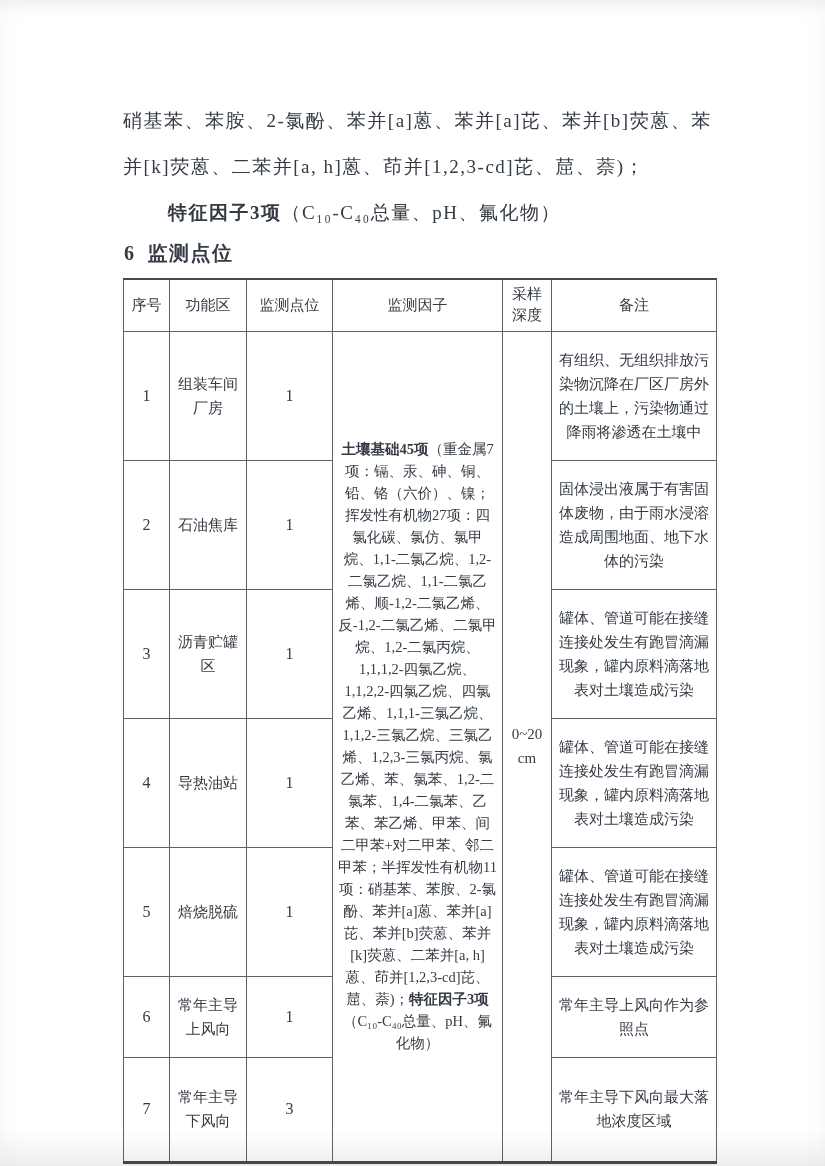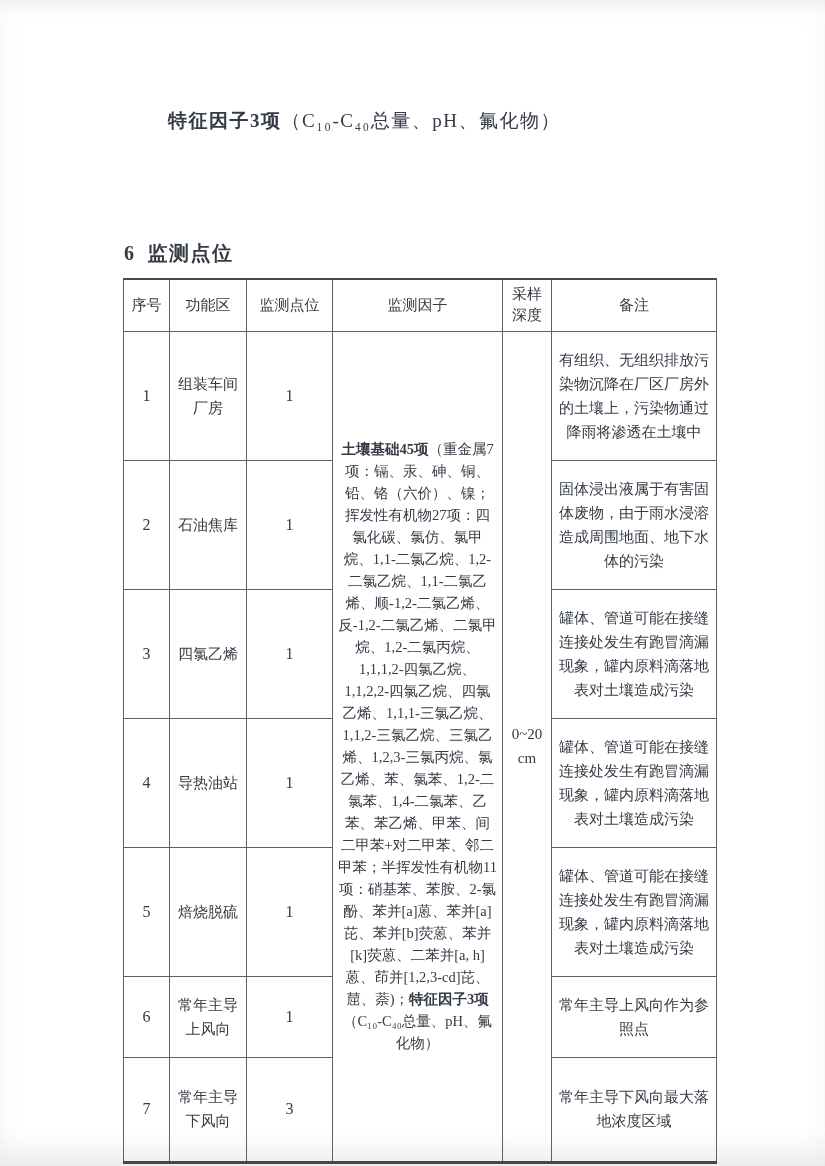--- a/index.html
+++ b/index.html
@@ -46,20 +46,22 @@
   tr.r6 { height:50px; }
   tr.r7 { height:105px; }
   .seg-bold { font-weight:bold; }
 </style>
 </head>
 <body>
 
 <div class="page">
 
   <div class="intro">
+    <div>硝基苯、苯胺、2-氯酚、苯并[a]蒽、苯并[a]芘、苯并[b]荧蒽、苯</div>
+    <div>并[k]荧蒽、二苯并[a, h]蒽、茚并[1,2,3-cd]芘、䓛、萘)；</div>
     <div class="indent"><span class="seg-bold">特征因子3项</span><span>（C₁₀-C₄₀总量、pH、氟化物）</span></div>
   </div>
 
   <div class="section-heading">
     <span class="sec-num">6</span><span>监测点位</span>
   </div>
 
   <table class="monitor">
     <colgroup>
       <col style="width:46px">
@@ -89,21 +91,21 @@
         <td class="remark">有组织、无组织排放污染物沉降在厂区厂房外的土壤上，污染物通过降雨将渗透在土壤中</td>
       </tr>
       <tr class="r2">
         <td class="num">2</td>
         <td class="area">石油焦库</td>
         <td class="num">1</td>
         <td class="remark">固体浸出液属于有害固体废物，由于雨水浸溶造成周围地面、地下水体的污染</td>
       </tr>
       <tr class="r3">
         <td class="num">3</td>
-        <td class="area">四氯乙烯</td>
+        <td class="area">沥青贮罐区</td>
         <td class="num">1</td>
         <td class="remark">罐体、管道可能在接缝连接处发生有跑冒滴漏现象，罐内原料滴落地表对土壤造成污染</td>
       </tr>
       <tr class="r4">
         <td class="num">4</td>
         <td class="area">导热油站</td>
         <td class="num">1</td>
         <td class="remark">罐体、管道可能在接缝连接处发生有跑冒滴漏现象，罐内原料滴落地表对土壤造成污染</td>
       </tr>
       <tr class="r5">

